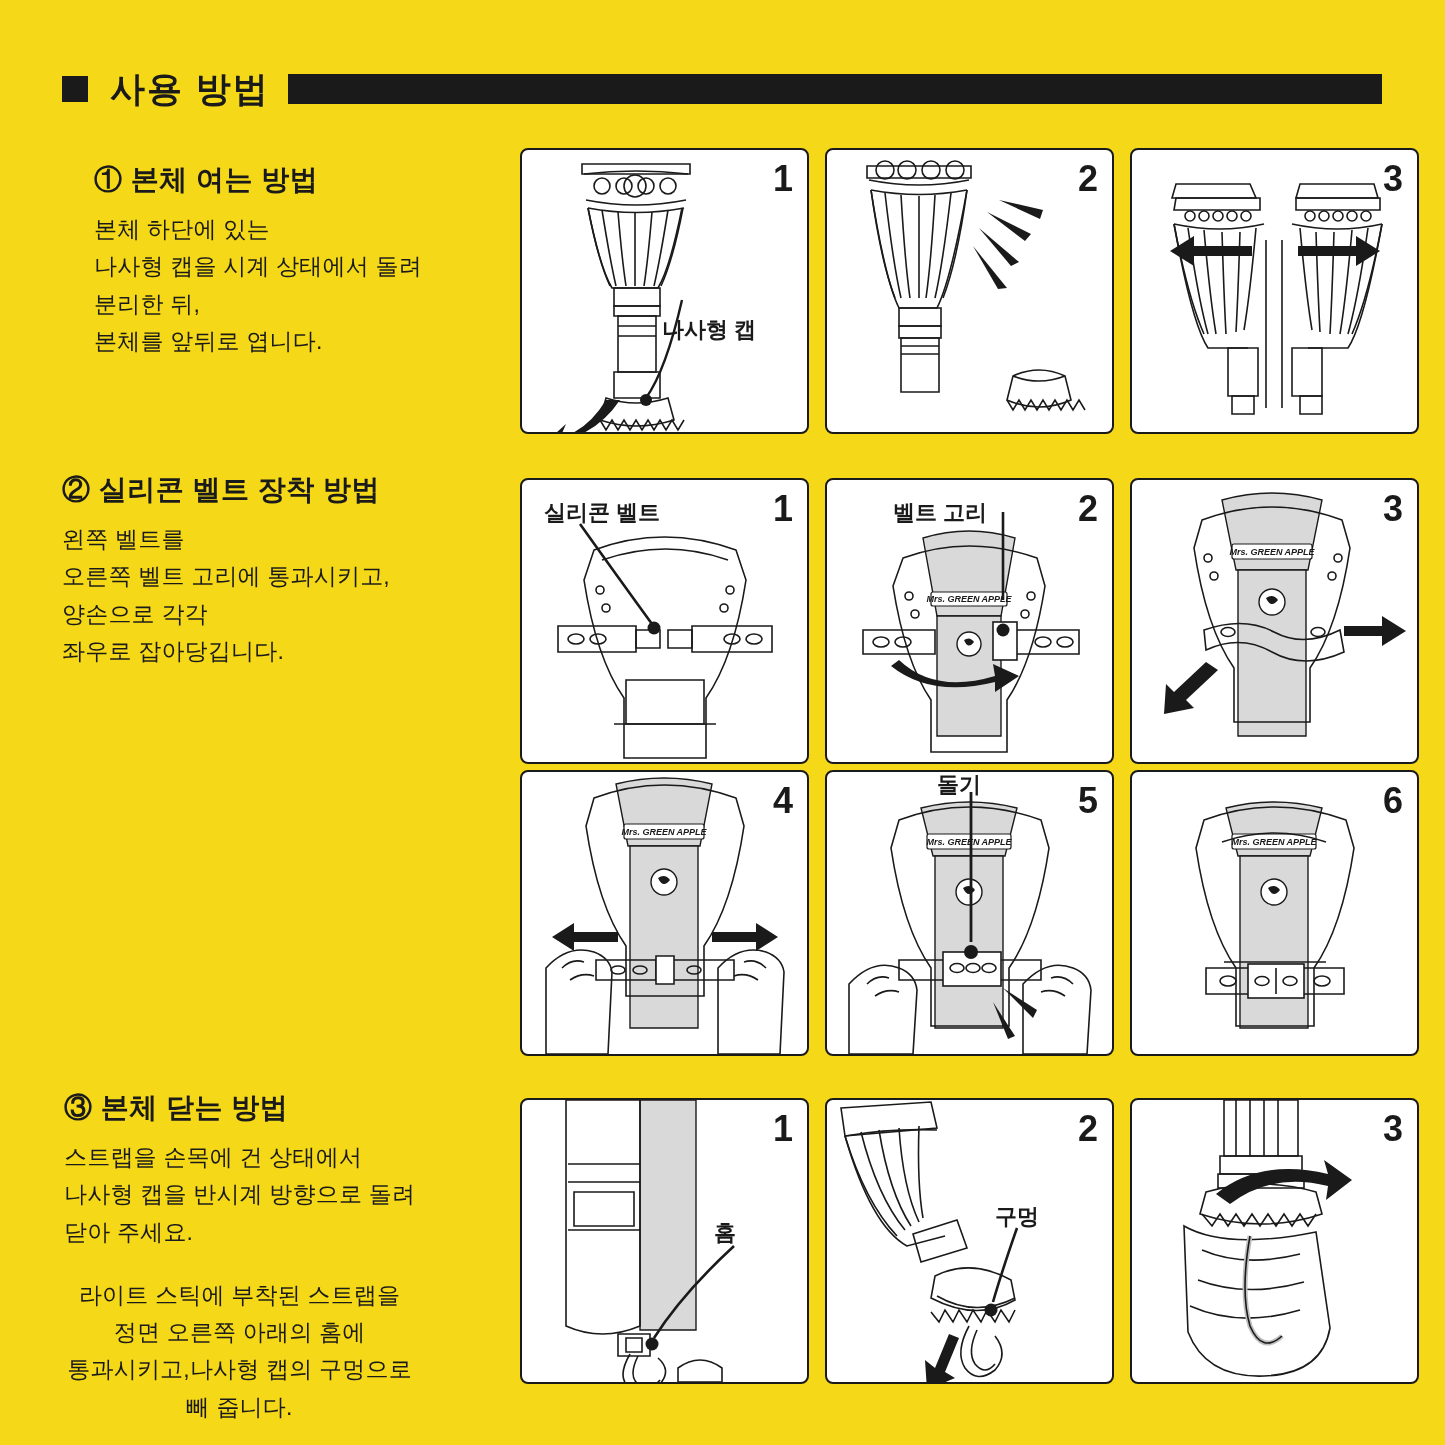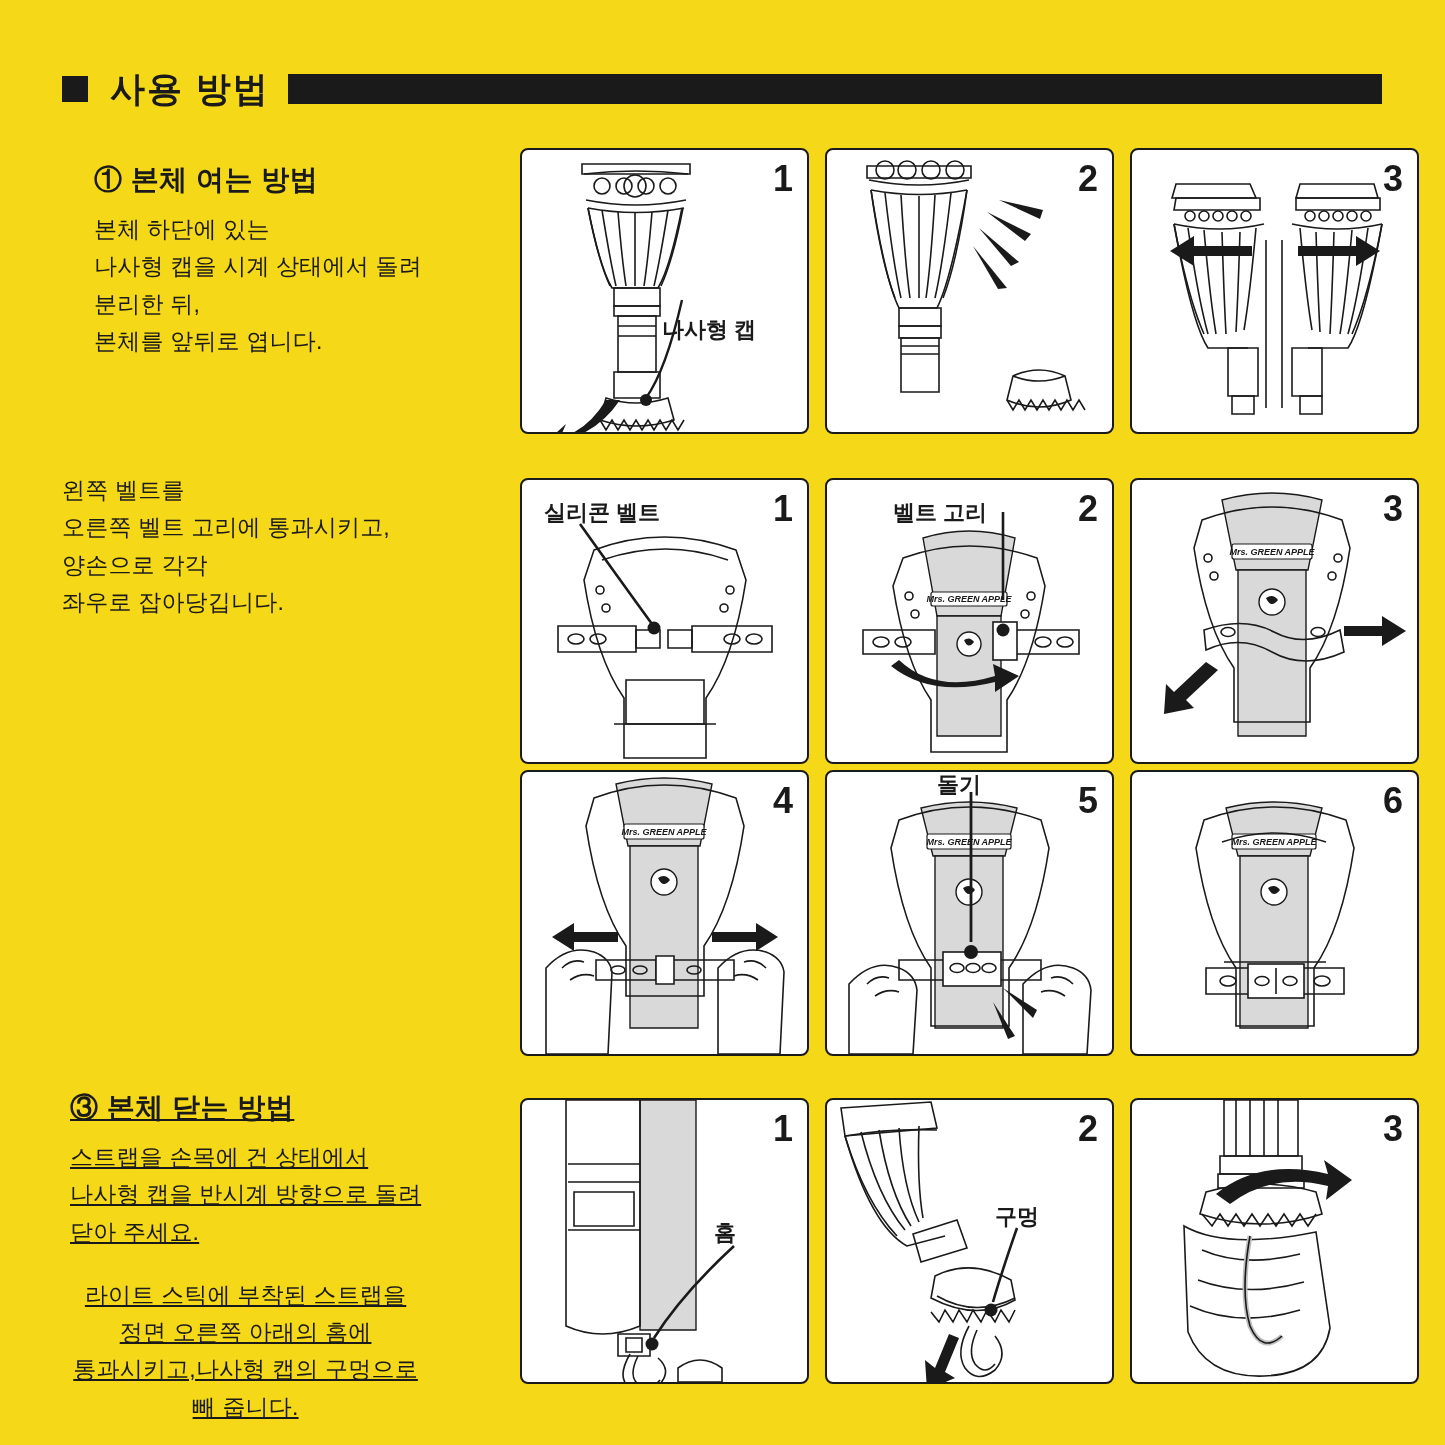--- a/index.html
+++ b/index.html
@@ -63,21 +63,21 @@
   .sec-body {
     font-size: 23px;
     line-height: 1.62;
     letter-spacing: 0.2px;
     margin: 0;
   }
   .sec-body + .sec-body { margin-top: 26px; text-align: center; }
 
   .block-1 { position: absolute; left: 0; top: 12px; margin-left: 32px; }
   .block-2 { position: absolute; left: 0; top: 322px; }
-  .block-3 { position: absolute; left: 8px; top: 940px; text-decoration: underline; }
+  .block-3 { position: absolute; left: 2px; top: 940px; }
 
   
   .panel {
     position: absolute;
     background: #FFFFFF;
     border: 2px solid #1A1A1A;
     border-radius: 8px;
     overflow: hidden;
   }
   .panel-num {
@@ -119,20 +119,21 @@
 
   <div class="block-1">
     <h2 class="sec-title">① 본체 여는 방법</h2>
     <p class="sec-body" style="white-space:pre-line">본체 하단에 있는
 나사형 캡을 시계 상태에서 돌려
 분리한 뒤,
 본체를 앞뒤로 엽니다.</p>
   </div>
 
   <div class="block-2">
+    <h2 class="sec-title">② 실리콘 벨트 장착 방법</h2>
     <p class="sec-body" style="white-space:pre-line">왼쪽 벨트를
 오른쪽 벨트 고리에 통과시키고,
 양손으로 각각
 좌우로 잡아당깁니다.</p>
   </div>
 
   <div class="block-3">
     <h2 class="sec-title">③ 본체 닫는 방법</h2>
     <p class="sec-body" style="white-space:pre-line">스트랩을 손목에 건 상태에서
 나사형 캡을 반시계 방향으로 돌려

